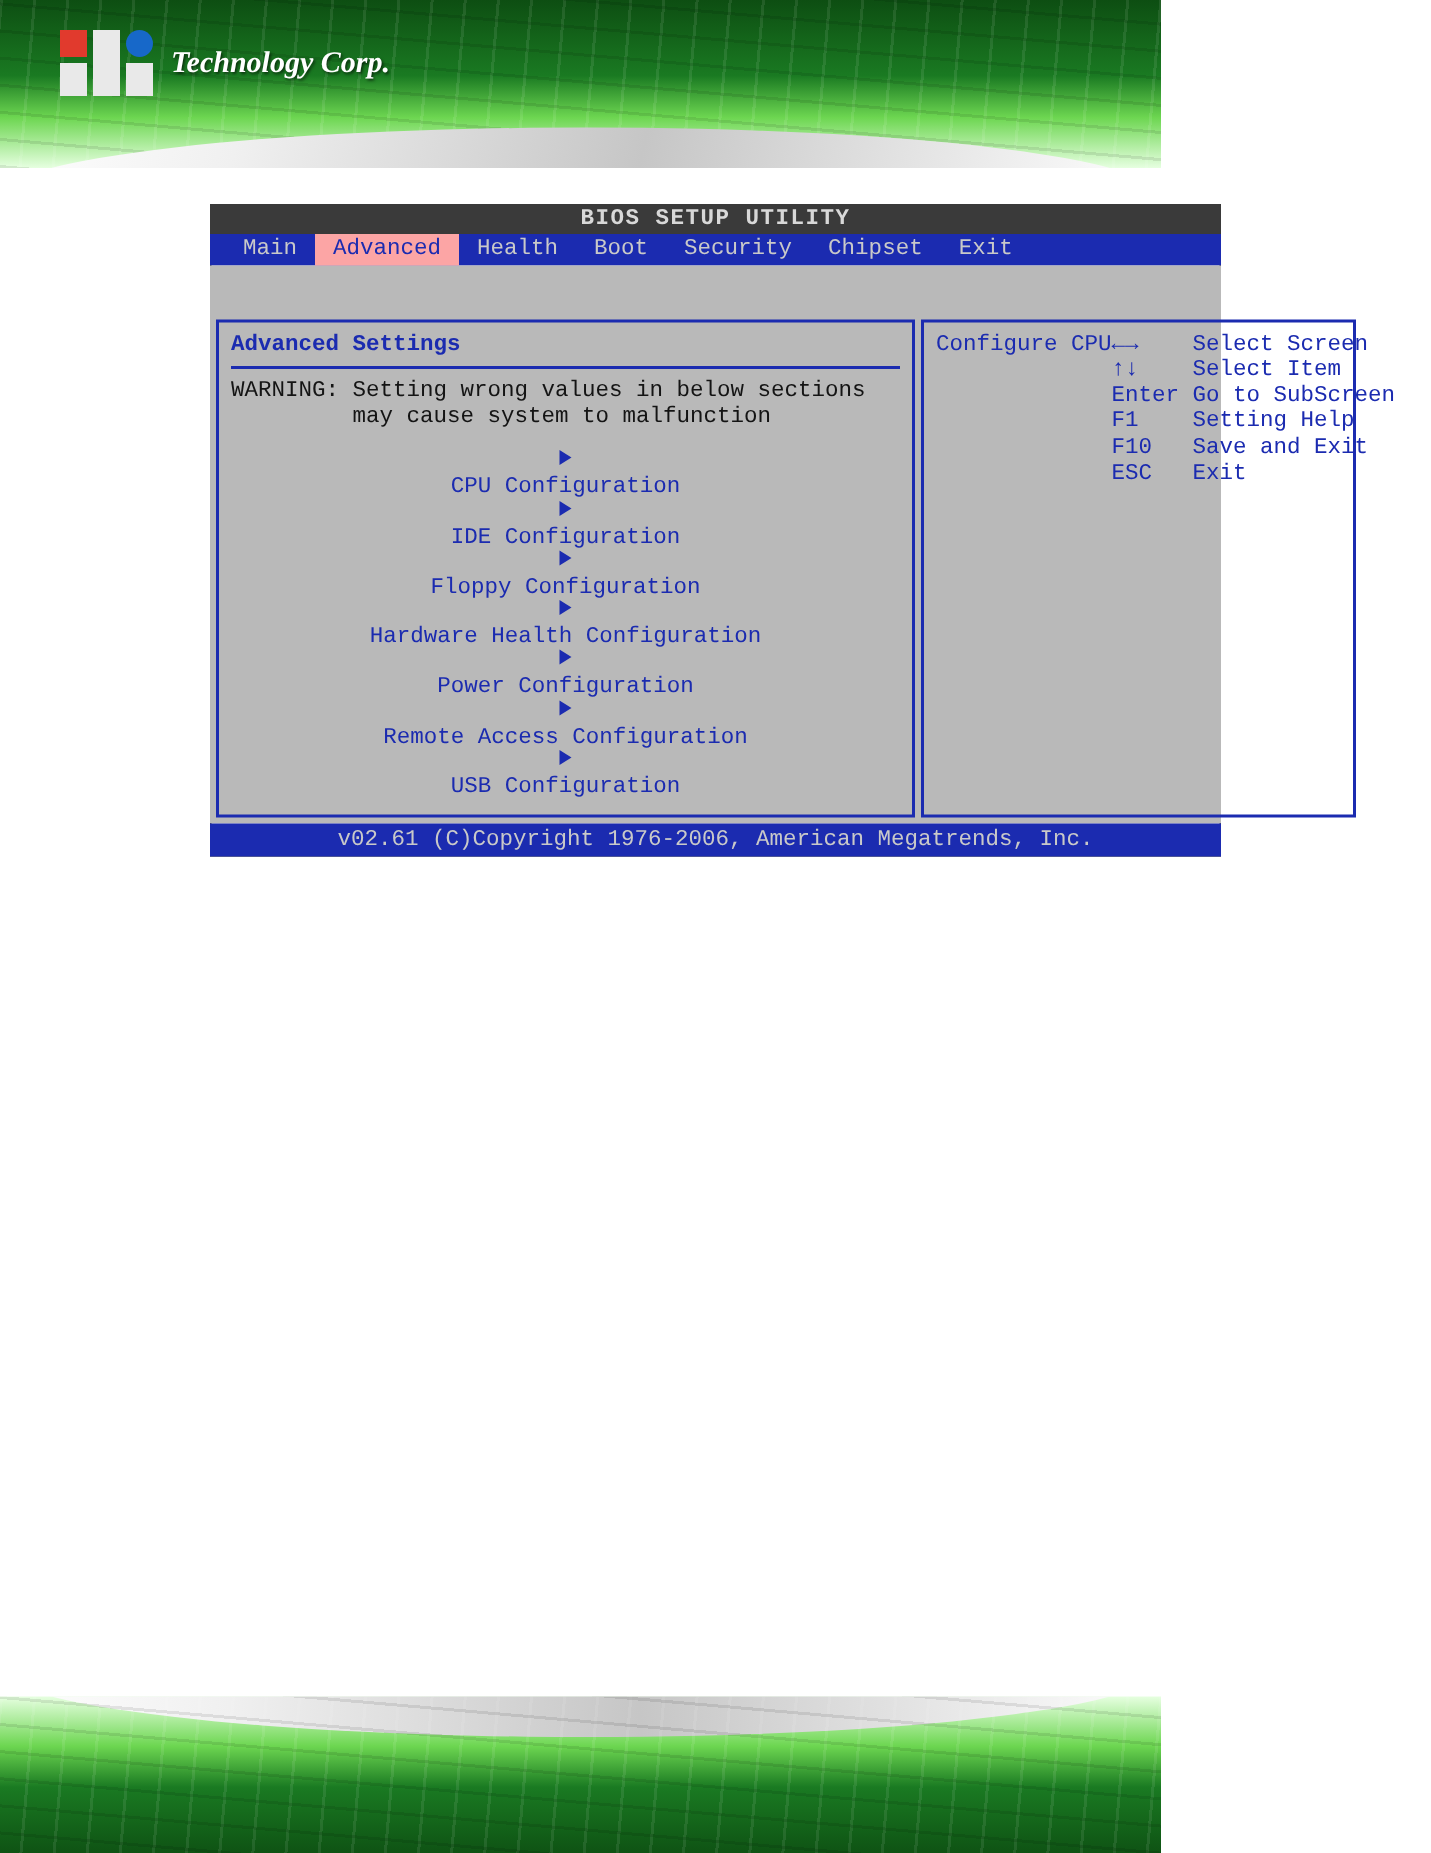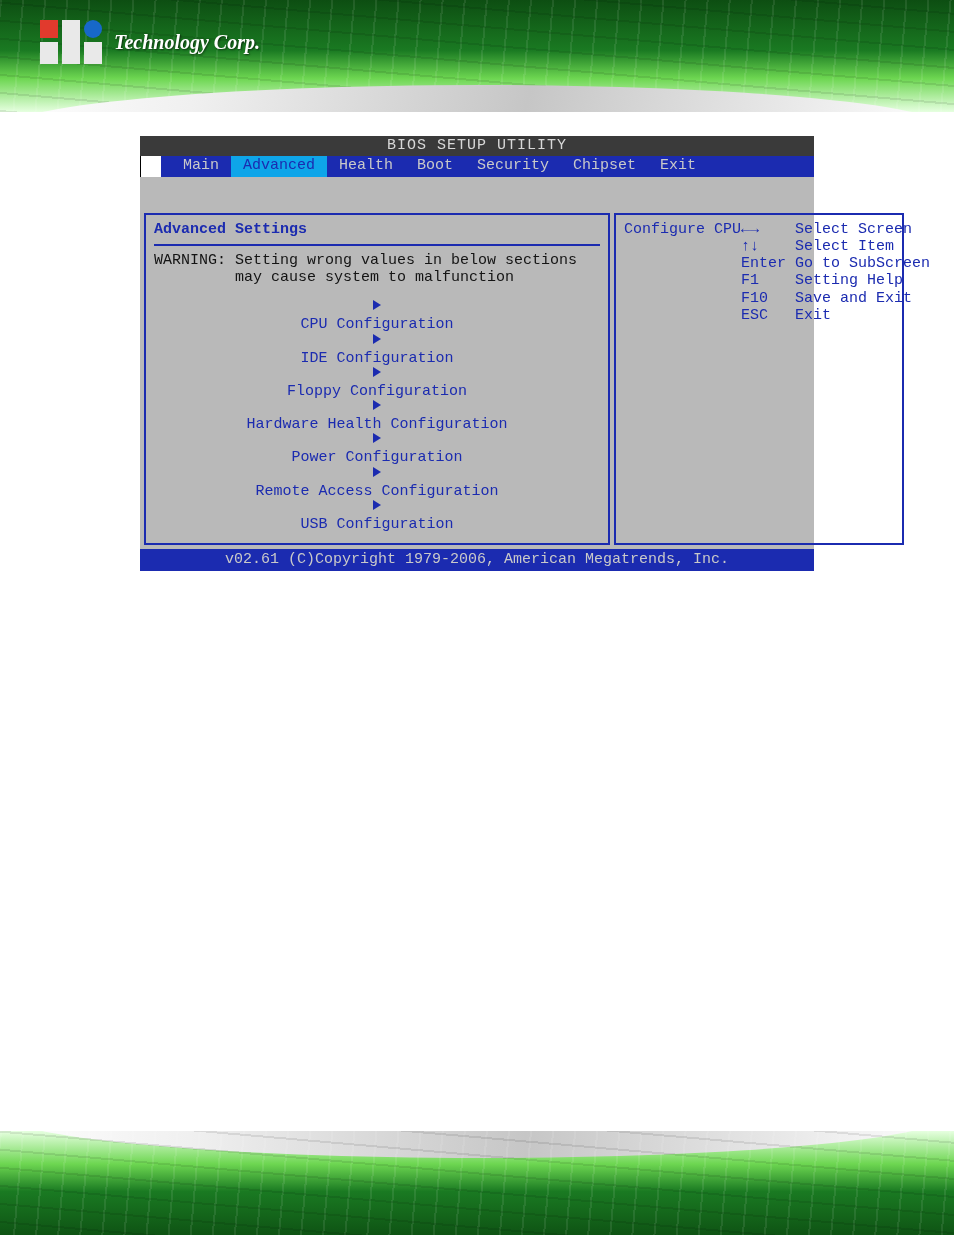--- a/index.html
+++ b/index.html
@@ -6,21 +6,21 @@
     margin: 0;
     padding: 0;
     background: #ffffff;
     width: 954px;
     font-family: "Courier New", Courier, monospace;
   }
   
   .page-banner-top,
   .page-banner-bottom {
     position: relative;
-    width: 954px;
+    width: 774px;
     height: 112px;
     overflow: hidden;
     background: linear-gradient(180deg, #0d4e12 0%, #1a7a22 45%, #6dd651 70%, #e6ffe0 100%);
   }
   .page-banner-bottom {
     margin-top: 560px;
     height: 110px;
     background: linear-gradient(0deg, #0d4e12 0%, #1a7a22 45%, #6dd651 70%, #e6ffe0 100%);
   }
   .banner-swoosh {
@@ -86,35 +86,34 @@
     line-height: 1.15;
     color: #1b2bb0;
     box-shadow: 0 0 0 1px #000 inset;
   }
   .bios-title {
     background: #3a3a3a;
     color: #d8d8d8;
     text-align: center;
     padding: 1px 0 2px;
     letter-spacing: 1px;
-    font-weight: normal;
+    font-weight: bold;
   }
   .bios-tabs {
     background: #1b2bb0;
     color: #c9c9c9;
     display: flex;
     padding: 0 10px;
-    margin-left: 21px;
   }
   .bios-tab {
     padding: 1px 12px 2px;
     white-space: pre;
   }
   .bios-tab.active {
-    background: #0ea5e9;
+    background: #fca5a5;
     color: #1b2bb0;
   }
   .bios-body {
     display: flex;
     background: #b9b9b9;
     padding: 4px;
     gap: 4px;
   }
   .panel {
     border: 2px solid #1b2bb0;
@@ -258,19 +257,19 @@
           <span>Save and Exit</span>
         </div>
         <div class="key-row">
           <span class="k">ESC</span>
           <span>Exit</span>
         </div>
       </div>
     </div>
   </div>
 
-  <div class="bios-footer">v02.61 (C)Copyright 1979-2006, American Megatrends, Inc.</div>
+  <div class="bios-footer">v02.61 (C)Copyright 1976-2006, American Megatrends, Inc.</div>
 </div>
 
 <div class="page-banner-bottom">
   <div class="banner-swoosh"></div>
   <div class="banner-trace"></div>
 </div>
 
 </body></html>

